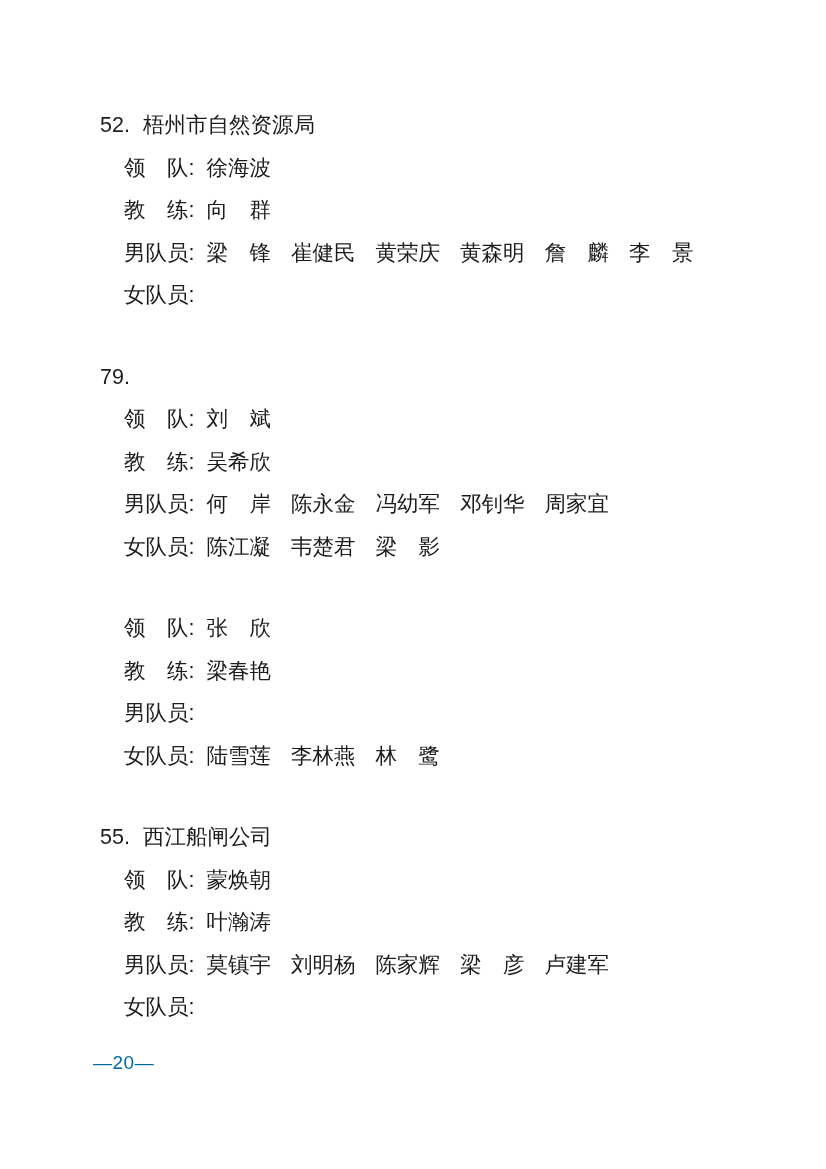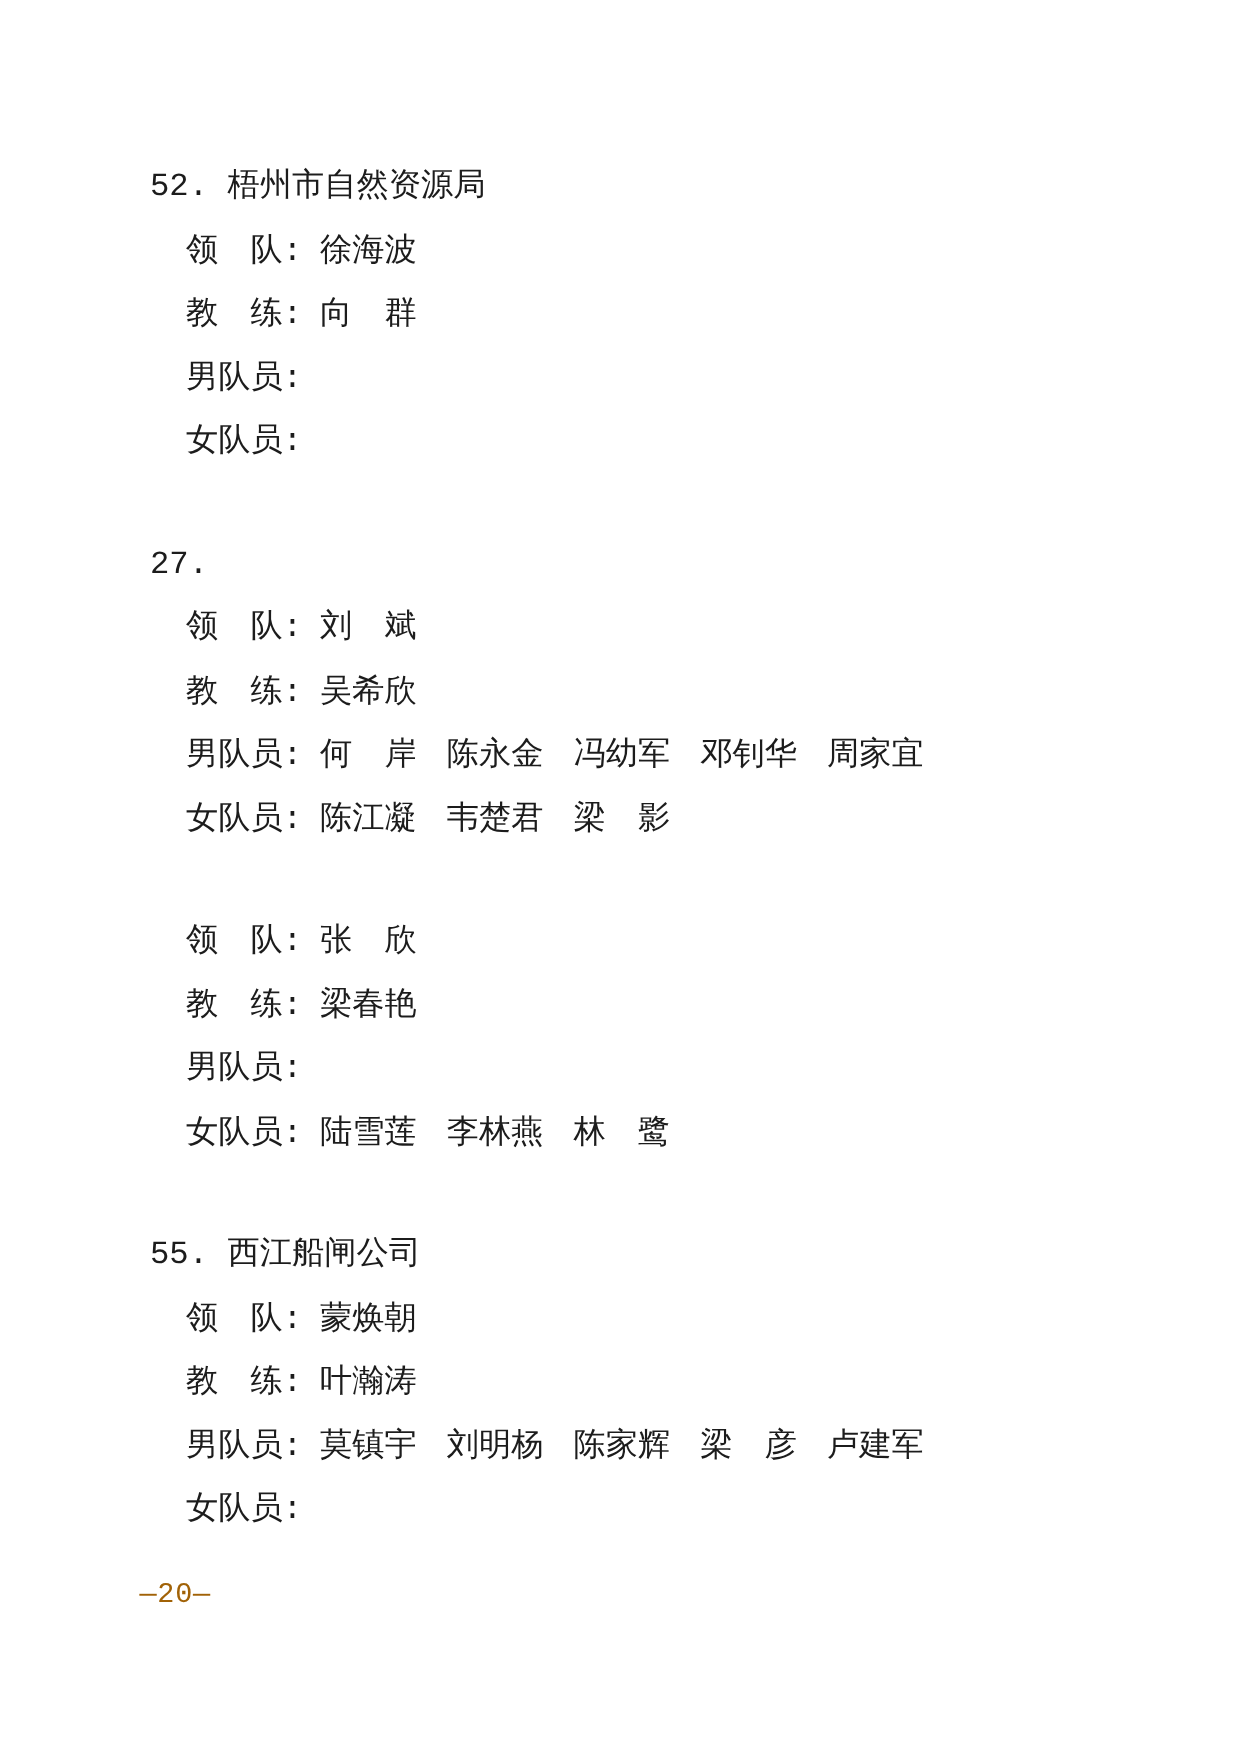--- a/index.html
+++ b/index.html
@@ -6,21 +6,21 @@
     margin: 0;
     padding: 0;
     background: #ffffff;
   }
   .page {
     position: relative;
     width: 826px;
     height: 1169px;
     background: #ffffff;
     overflow: hidden;
-    font-family: Liberation Mono, monospace;
+    font-family: Liberation Sans, sans-serif;
     color: #1c1c1c;
   }
   .content {
     position: absolute;
     top: 104px;
     left: 100px;
     right: 60px;
   }
   .team + .team {
     margin-top: 39px;
@@ -50,21 +50,21 @@
   .value {
     white-space: pre;
   }
   .footer {
     position: absolute;
     left: 93px;
     top: 1049px;
     font-size: 19px;
     line-height: 28px;
     letter-spacing: 0.5px;
-    color: #a16207;
+    color: #0369a1;
   }
 </style>
 </head>
 <body>
 
 <div class="page">
   <main class="content" id="teams">
   <section class="team">
     <div class="line title">
       <span class="num">52.</span>
@@ -73,29 +73,30 @@
     <div class="line">
       <span class="label">领　队:</span>
       <span class="value">徐海波</span>
     </div>
     <div class="line">
       <span class="label">教　练:</span>
       <span class="value">向　群</span>
     </div>
     <div class="line">
       <span class="label">男队员:</span>
+      <span class="players"><span class="player">梁　锋</span><span class="player">崔健民</span><span class="player">黄荣庆</span><span class="player">黄森明</span><span class="player">詹　麟</span><span class="player">李　景</span></span>
     </div>
     <div class="line">
       <span class="label">女队员:</span>
     </div>
   </section>
 
   <section class="team">
     <div class="line title">
-      <span class="num">27.</span>
+      <span class="num">79.</span>
     </div>
     <div class="line">
       <span class="label">领　队:</span>
       <span class="value">刘　斌</span>
     </div>
     <div class="line">
       <span class="label">教　练:</span>
       <span class="value">吴希欣</span>
     </div>
     <div class="line">

